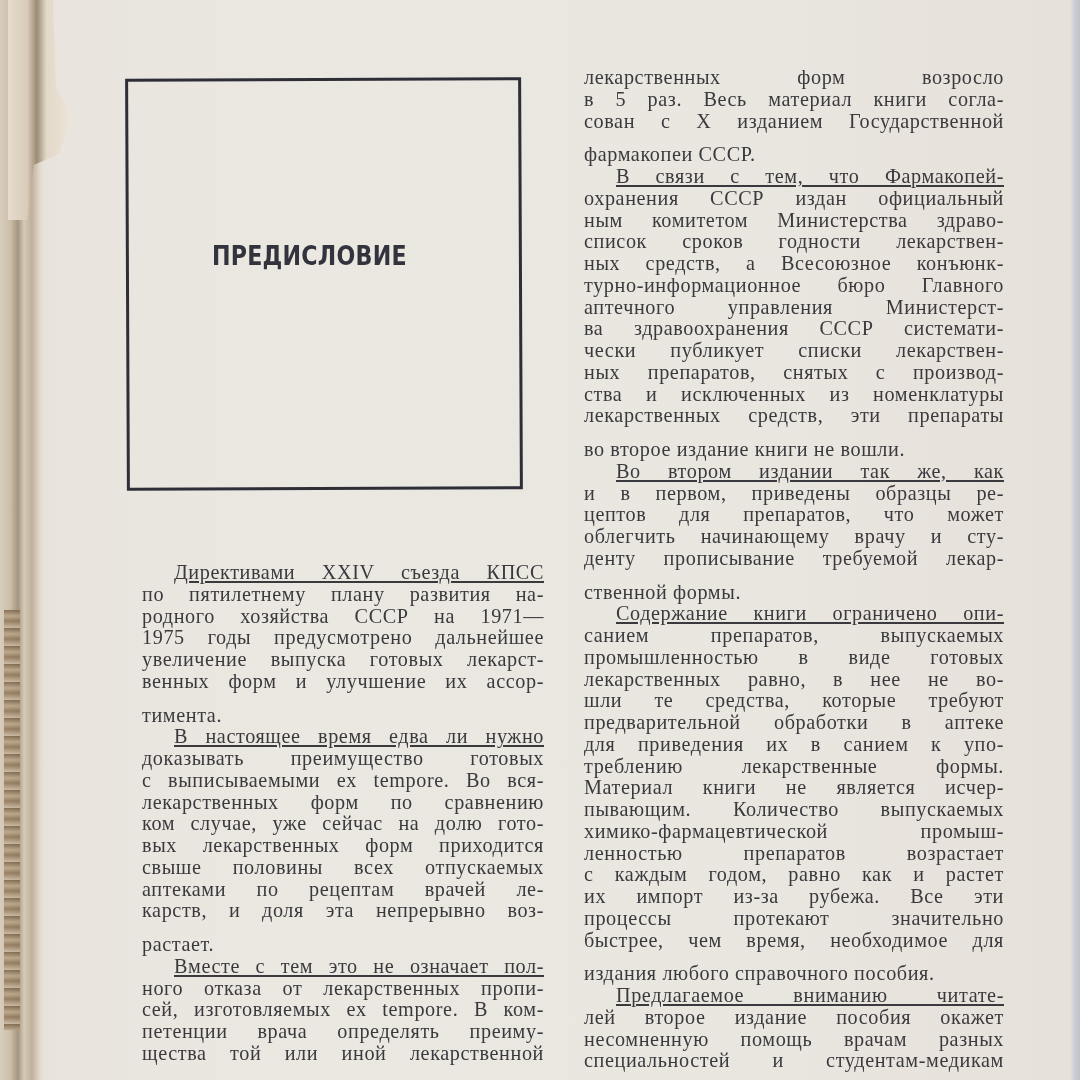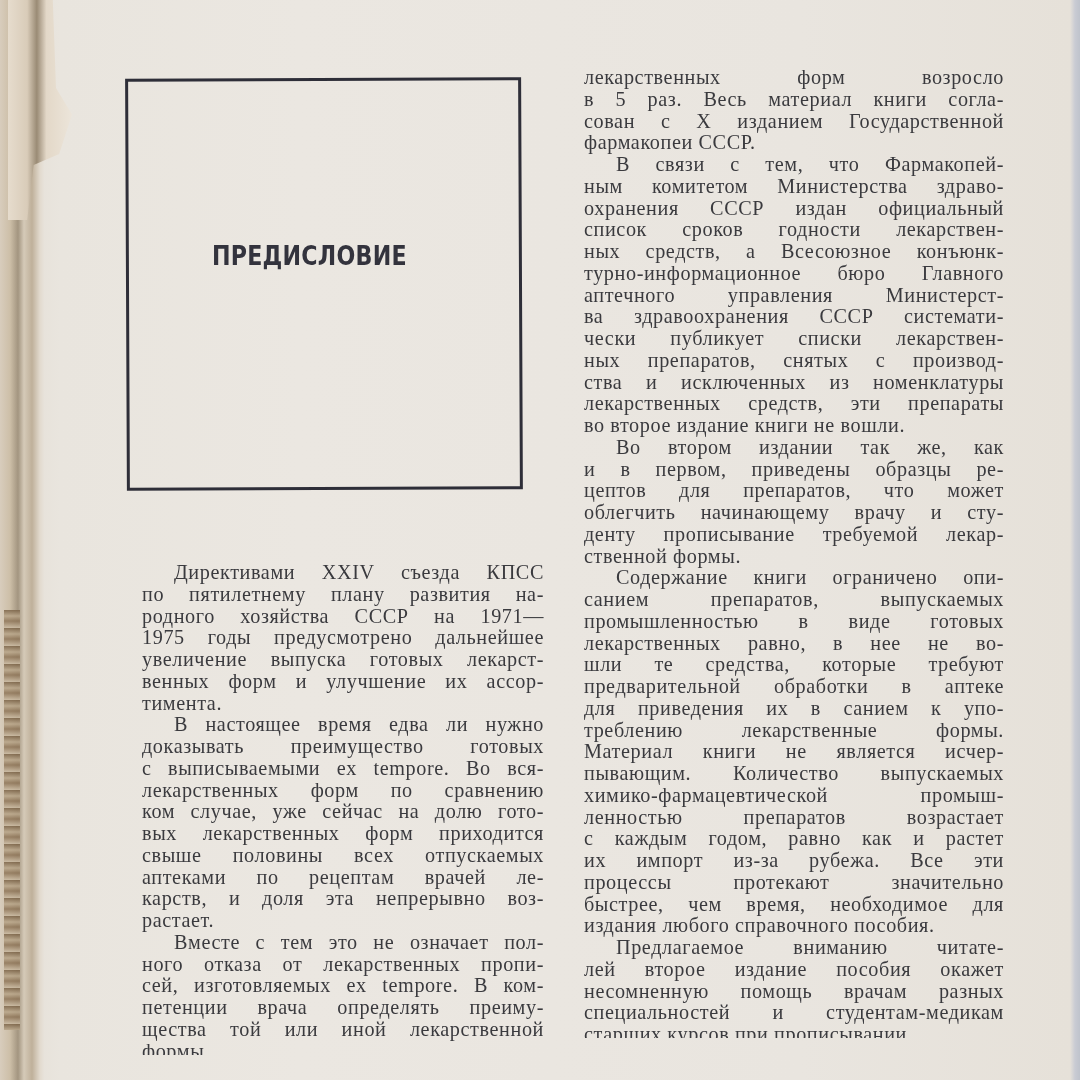--- a/index.html
+++ b/index.html
@@ -45,22 +45,22 @@
     white-space: nowrap;
   }
   .col { position: absolute; font-size: 20.2px; line-height: 21.75px; }
   .col-left { left: 142px; top: 562px; width: 402px; }
   .col-right { left: 584px; top: 67px; width: 420px; }
   .line {
     display: block; height: 21.75px; white-space: nowrap;
     text-align: justify; text-align-last: justify;
     letter-spacing: 0.6px;
   }
-  .line.last { text-align-last: left; }
-  .line.indent { padding-left: 32px; }
+  .line.last { text-align-last: left; margin-top: 12px; }
+  .line.indent { padding-left: 32px; text-decoration: underline; }
   .line.cut { overflow: hidden; height: 14px; }
 </style>
 </head>
 <body>
 
 <div class="page">
   <div class="spine"></div>
   <div class="spine-tear"></div>
   <div class="spine-dark"></div>
 
@@ -91,22 +91,22 @@
       <span class="line">петенции врача определять преиму-</span>
       <span class="line">щества той или иной лекарственной</span>
       <span class="line last cut last">формы.</span>
     </div>
   <div class="col col-right" id="col-right">
       <span class="line">лекарственных форм возросло</span>
       <span class="line">в 5 раз. Весь материал книги согла-</span>
       <span class="line">сован с X изданием Государственной</span>
       <span class="line last">фармакопеи СССР.</span>
       <span class="line indent">В связи с тем, что Фармакопей-</span>
+      <span class="line">охранения СССР издан официальный</span>
       <span class="line">ным комитетом Министерства здраво-</span>
-      <span class="line">охранения СССР издан официальный</span>
       <span class="line">список сроков годности лекарствен-</span>
       <span class="line">ных средств, а Всесоюзное конъюнк-</span>
       <span class="line">турно-информационное бюро Главного</span>
       <span class="line">аптечного управления Министерст-</span>
       <span class="line">ва здравоохранения СССР системати-</span>
       <span class="line">чески публикует списки лекарствен-</span>
       <span class="line">ных препаратов, снятых с производ-</span>
       <span class="line">ства и исключенных из номенклатуры</span>
       <span class="line">лекарственных средств, эти препараты</span>
       <span class="line last">во второе издание книги не вошли.</span>

